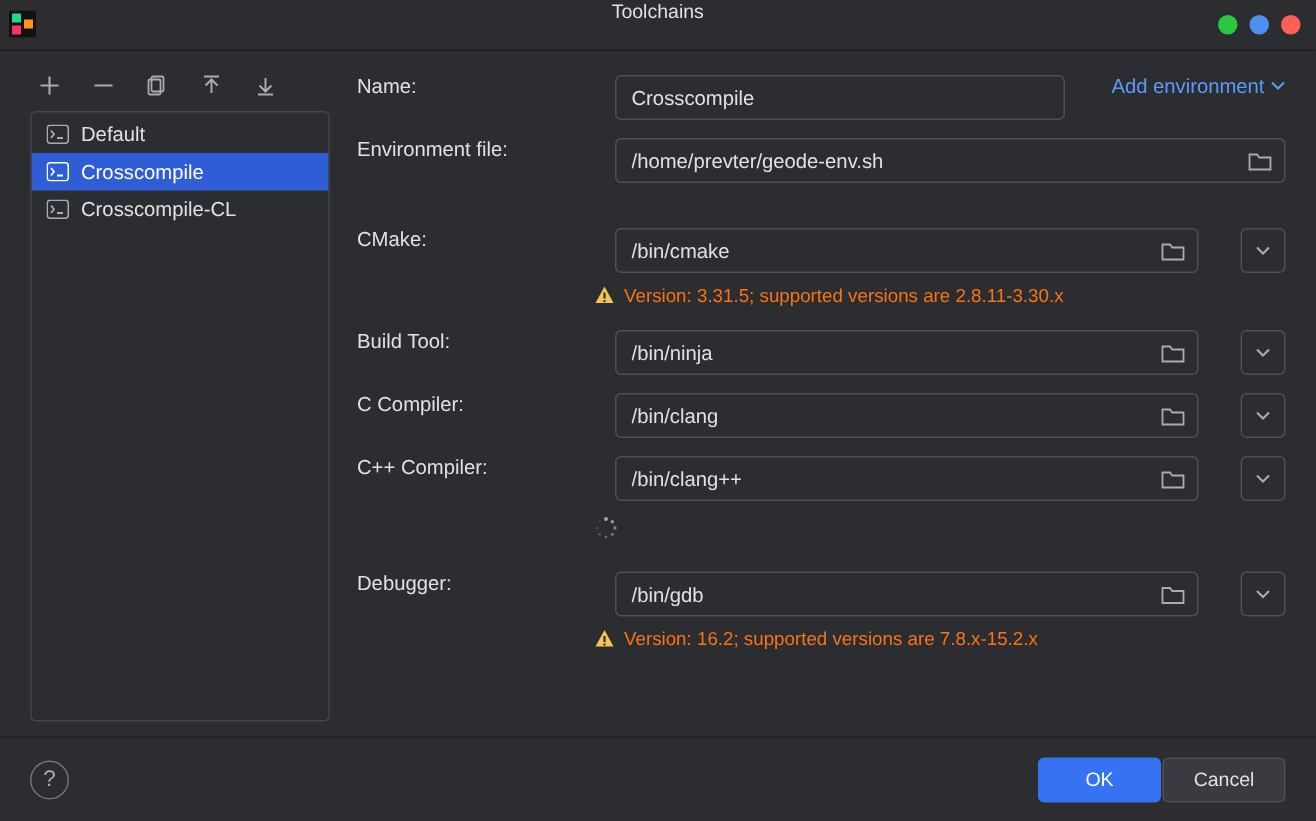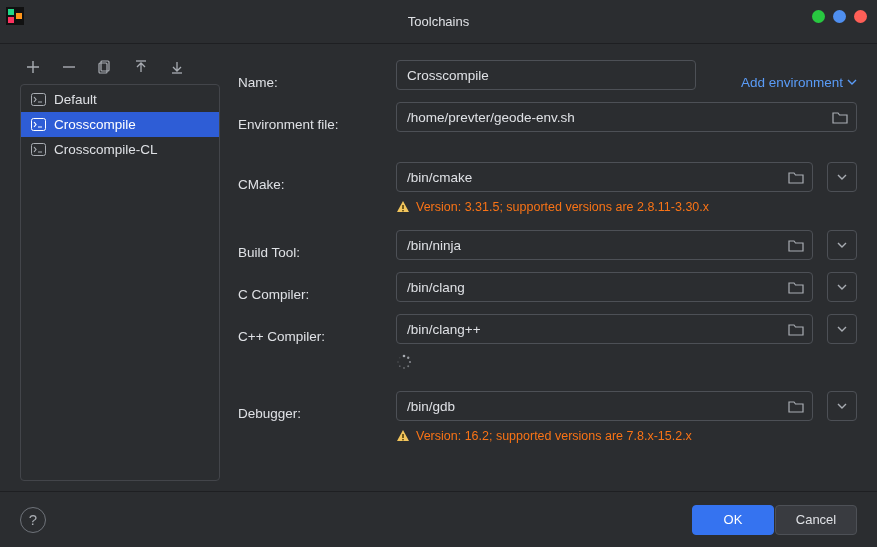--- a/index.html
+++ b/index.html
@@ -8,24 +8,23 @@
       background: #2b2d30;
       color: #dfe1e5;
       font-size: 13px;
       width: 877px;
       height: 547px;
       overflow: hidden;
       display: flex;
       flex-direction: column;
     }
     .titlebar {
-      height: 44px;
+      height: 34px;
       background: #2b2d30;
       display: flex;
-      align-items: center;
       position: relative;
       border-bottom: 1px solid #1e1f22;
     }
     .titlebar-icon {
       position: absolute;
       left: 6px;
       top: 7px;
       width: 18px;
       height: 18px;
     }
@@ -92,22 +91,22 @@
 
     .form {
       flex: 1;
       display: flex;
       flex-direction: column;
       gap: 12px;
       padding-top: 2px;
     }
     .row {
       display: flex;
-      align-items: flex-end;
-      gap: 10px;
+      align-items: flex-start;
+      gap: 24px;
     }
     .row-label {
       width: 148px;
       font-size: 13.5px;
       color: #dfe1e5;
     }
     .row-input-wrap {
       flex: 1;
       display: flex;
       align-items: center;

